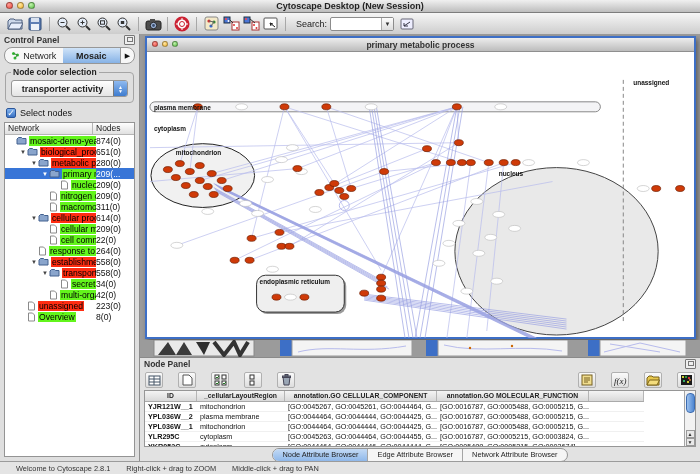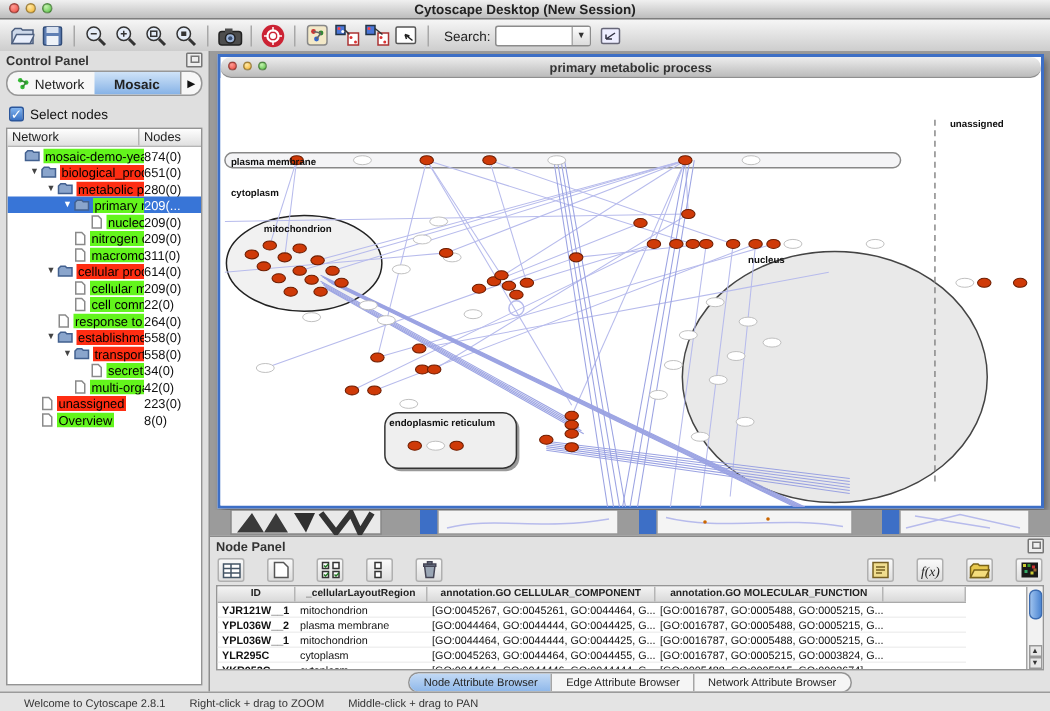--- a/index.html
+++ b/index.html
@@ -60,21 +60,21 @@
   .trow .lbl{padding:0 1px;color:#000;}
   .lbl.green{background:#63f51c;}
   .lbl.red{background:#ff2d12;}
   .trow .cnt{width:38px;flex:none;font-size:8.6px;color:#111;}
   .trow.sel .cnt{color:#fff;}
   
   #workspace{flex:1;position:relative;background:#9b9b9b;overflow:hidden;}
   #net-frame{position:absolute;left:5px;top:2px;width:551px;height:303px;border:2px solid #3d6fc6;
              background:#fff;box-shadow:2px 3px 5px rgba(0,0,0,.4);display:flex;flex-direction:column;box-sizing:border-box;}
   #net-title{height:13px;background:linear-gradient(#ededed,#bcbcbc);border-bottom:1px solid #8f8f8f;position:relative;
-             display:flex;align-items:center;justify-content:center;font-size:8.5px;font-weight:bold;color:#333;flex:none;border-radius:7px;}
+             display:flex;align-items:center;justify-content:center;font-size:8.5px;font-weight:bold;color:#333;flex:none;}
   #net-title .lights{top:3px;left:5px;}
   #net-title .light{width:6px;height:6px;}
   #net-canvas{flex:1;position:relative;background:#fff;}
   #net-canvas svg{position:absolute;inset:0;}
   #behind-strip{position:absolute;left:0;top:306px;width:560px;height:17px;}
   
   #data-panel{position:absolute;left:0;right:0;top:323px;bottom:0;background:#e2e2e2;border-top:1px solid #8a8a8a;
               display:flex;flex-direction:column;box-sizing:border-box;}
   #dp-toolbar{height:20px;display:flex;align-items:center;padding:0 5px;gap:15px;}
   .dbtn{width:18px;height:16px;border:1px solid #b0b0b0;border-radius:2px;background:linear-gradient(#fafafa,#dedede);
@@ -247,20 +247,30 @@
             <circle cx="4" cy="7" r="1.5" fill="#3b3"></circle>
             <line x1="2.5" y1="2.5" x2="6.5" y2="4" stroke="#383"></line>
             <line x1="6.5" y1="4" x2="4" y2="7" stroke="#383"></line>
           </svg>
         <span>Network</span>
       </div>
       <div class="cp-tab active">
         <span>Mosaic</span>
       </div>
       <div id="cp-tab-more">▶</div>
+    </div>
+    <div id="groupbox">
+      <span id="group-label">Node color selection</span>
+      <div id="combo">
+        <span id="combo-value">transporter activity</span>
+        <span id="combo-stepper">
+            <span>▲</span>
+            <span>▼</span>
+          </span>
+      </div>
     </div>
     <div id="checkbox-row">
       <span id="cbox">✓</span>
       <span id="cbox-label">Select nodes</span>
     </div>
     <div id="tree-wrap">
       <div id="tree-header">
         <div class="c1">Network</div>
         <div class="c2">Nodes</div>
       </div>

